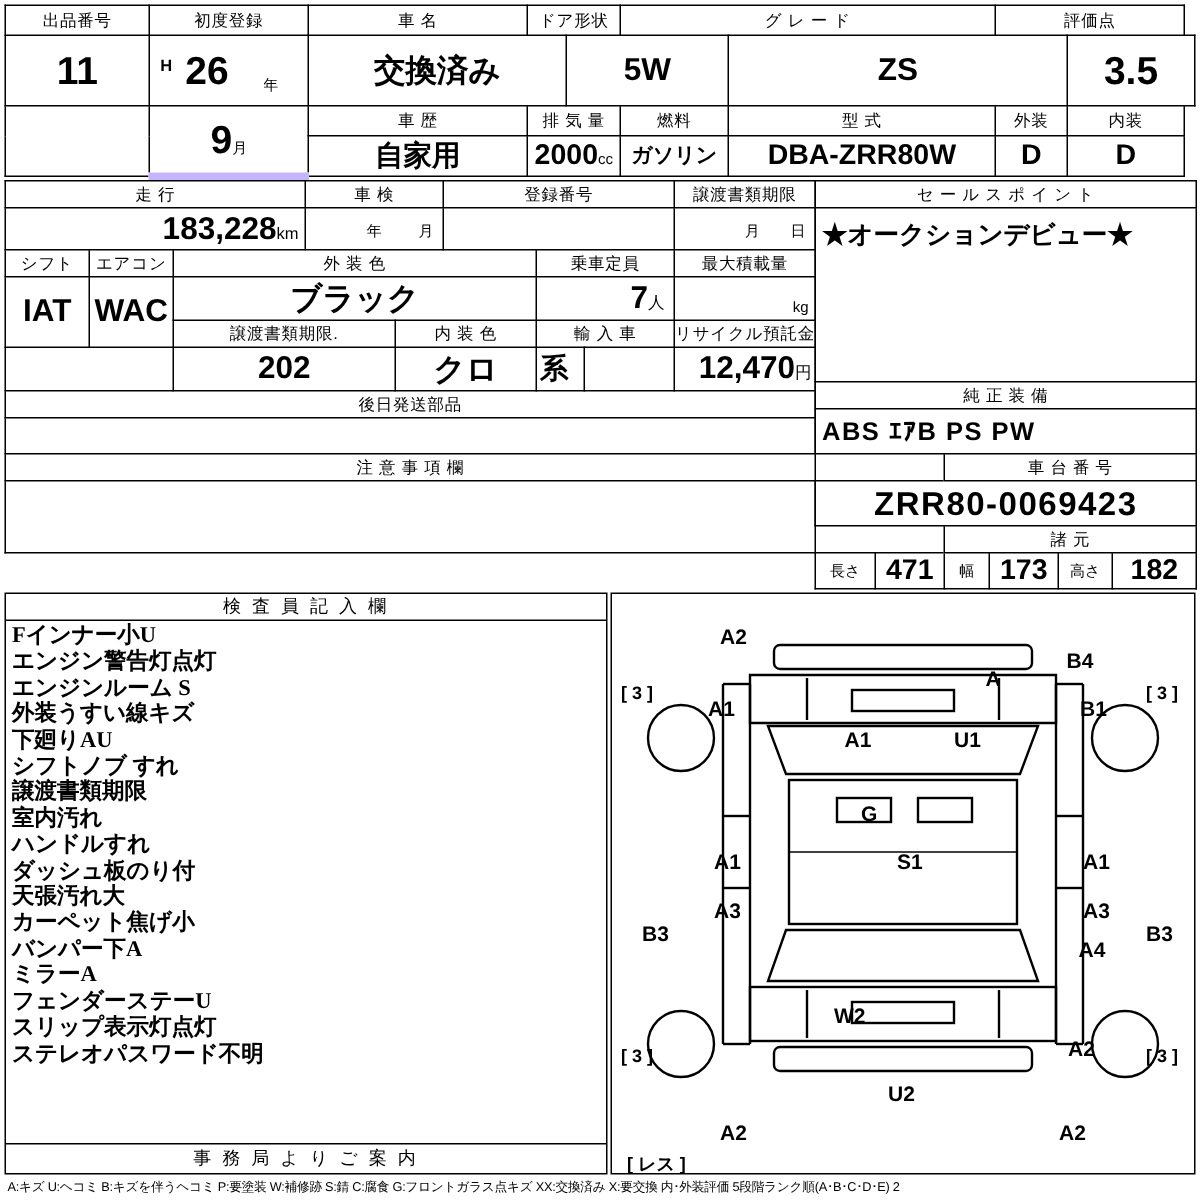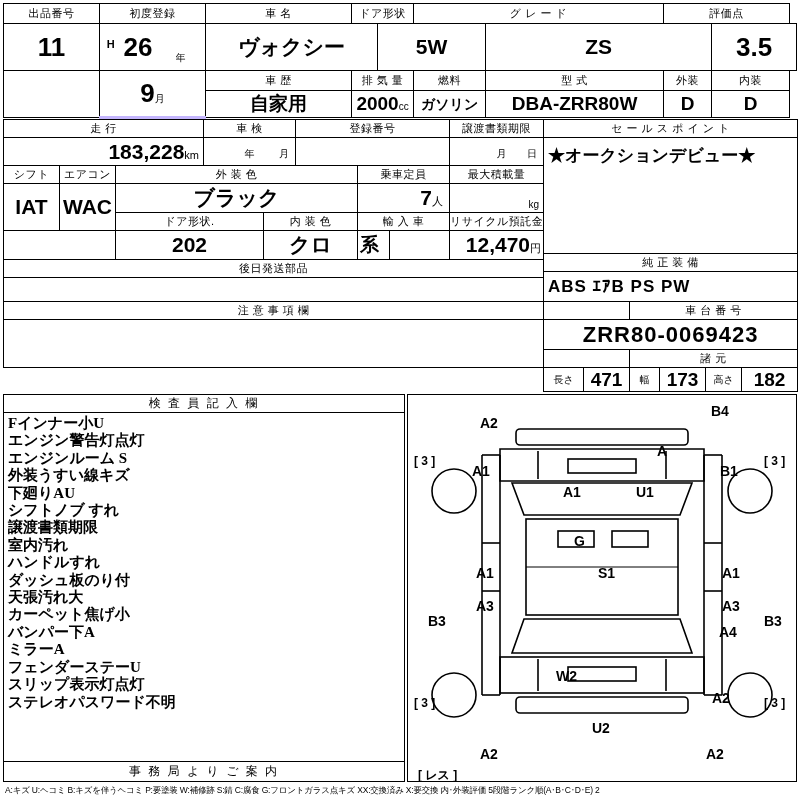--- a/index.html
+++ b/index.html
@@ -169,28 +169,28 @@
       <td class="cell val-lg">11</td>
       <td class="cell" style="border-right:none">
         <span class="supsmall">H</span>
       </td>
       <td class="cell" style="border-left:none;border-right:none;text-align:left;padding-left:2px">
         <span class="val-lg">26</span>
       </td>
       <td class="cell" style="border-left:none;text-align:left;vertical-align:bottom;padding-bottom:5px">
         <span class="unit">年</span>
       </td>
-      <td class="cell val-md" colspan="3">ヴォクシー</td>
+      <td class="cell val-md" colspan="3">交換済み</td>
       <td class="cell val-md" colspan="2">5W</td>
       <td class="cell val-md" colspan="4">ZS</td>
       <td class="cell val-lg" colspan="3">3.5</td>
     </tr>
     <tr style="height:20px">
       <td class="cell" rowspan="2" style="border-bottom:1px solid #000"></td>
-      <td class="cell" colspan="3" rowspan="2" style="border-bottom:3px solid #c4b5fd">
+      <td class="cell" colspan="3" rowspan="2" style="border-bottom:5px solid #c4b5fd">
         <span class="val-lg">9</span><span class="unit">月</span>
       </td>
       <td class="cell lbl" colspan="2">車 歴</td>
       <td class="cell lbl" colspan="2">排 気 量</td>
       <td class="cell lbl" colspan="1">燃料</td>
       <td class="cell lbl" colspan="3">型 式</td>
       <td class="cell lbl" colspan="1">外装</td>
       <td class="cell lbl" colspan="2">内装</td>
     </tr>
     <tr style="height:26px">
@@ -263,21 +263,21 @@
             <span class="val-md">ブラック</span>
           </td>
           <td class="cell" colspan="2" style="text-align:right;padding-right:6px">
             <span class="val-md">7</span><span class="sub">人</span>
           </td>
           <td class="cell" colspan="2" style="text-align:right;padding-right:4px;vertical-align:bottom">
             <span class="small">kg</span>
           </td>
         </tr>
         <tr style="height:18px">
-          <td class="cell lbl" colspan="2">ドア形状.</td>
+          <td class="cell lbl" colspan="2">譲渡書類期限.</td>
           <td class="cell lbl" colspan="2">内 装 色</td>
           <td class="cell lbl" colspan="2">輸 入 車</td>
           <td class="cell lbl" colspan="2">リサイクル預託金</td>
         </tr>
         <tr style="height:26px">
           <td class="cell" colspan="2"></td>
           <td class="cell" colspan="2">
             <span class="val-md">202</span>
           </td>
           <td class="cell" colspan="2">
@@ -445,21 +445,21 @@
           <circle cx="342" cy="96" r="22"></circle>
           <circle cx="342" cy="300" r="22"></circle>
 
           <path d="M118 172 L270 172" stroke-width="1"></path>
         </g>
       </svg>
 
       
       <div style="position:absolute;left:0;top:0;width:100%;height:100%">
         <span class="dlabel" style="position:absolute;left:72px;top:20px">A2</span>
-        <span class="dlabel" style="position:absolute;left:303px;top:8px">B4</span>
+        <span class="dlabel" style="position:absolute;left:303px;top:36px">B4</span>
         <span class="dlabel" style="position:absolute;left:249px;top:48px">A</span>
         <span class="dlabel-sm" style="position:absolute;left:6px;top:59px">[ 3 ]</span>
         <span class="dlabel-sm" style="position:absolute;left:356px;top:59px">[ 3 ]</span>
         <span class="dlabel" style="position:absolute;left:64px;top:68px">A1</span>
         <span class="dlabel" style="position:absolute;left:312px;top:68px">B1</span>
         <span class="dlabel" style="position:absolute;left:155px;top:89px">A1</span>
         <span class="dlabel" style="position:absolute;left:228px;top:89px">U1</span>
         <span class="dlabel" style="position:absolute;left:166px;top:138px">G</span>
         <span class="dlabel" style="position:absolute;left:190px;top:170px">S1</span>
         <span class="dlabel" style="position:absolute;left:68px;top:170px">A1</span>

